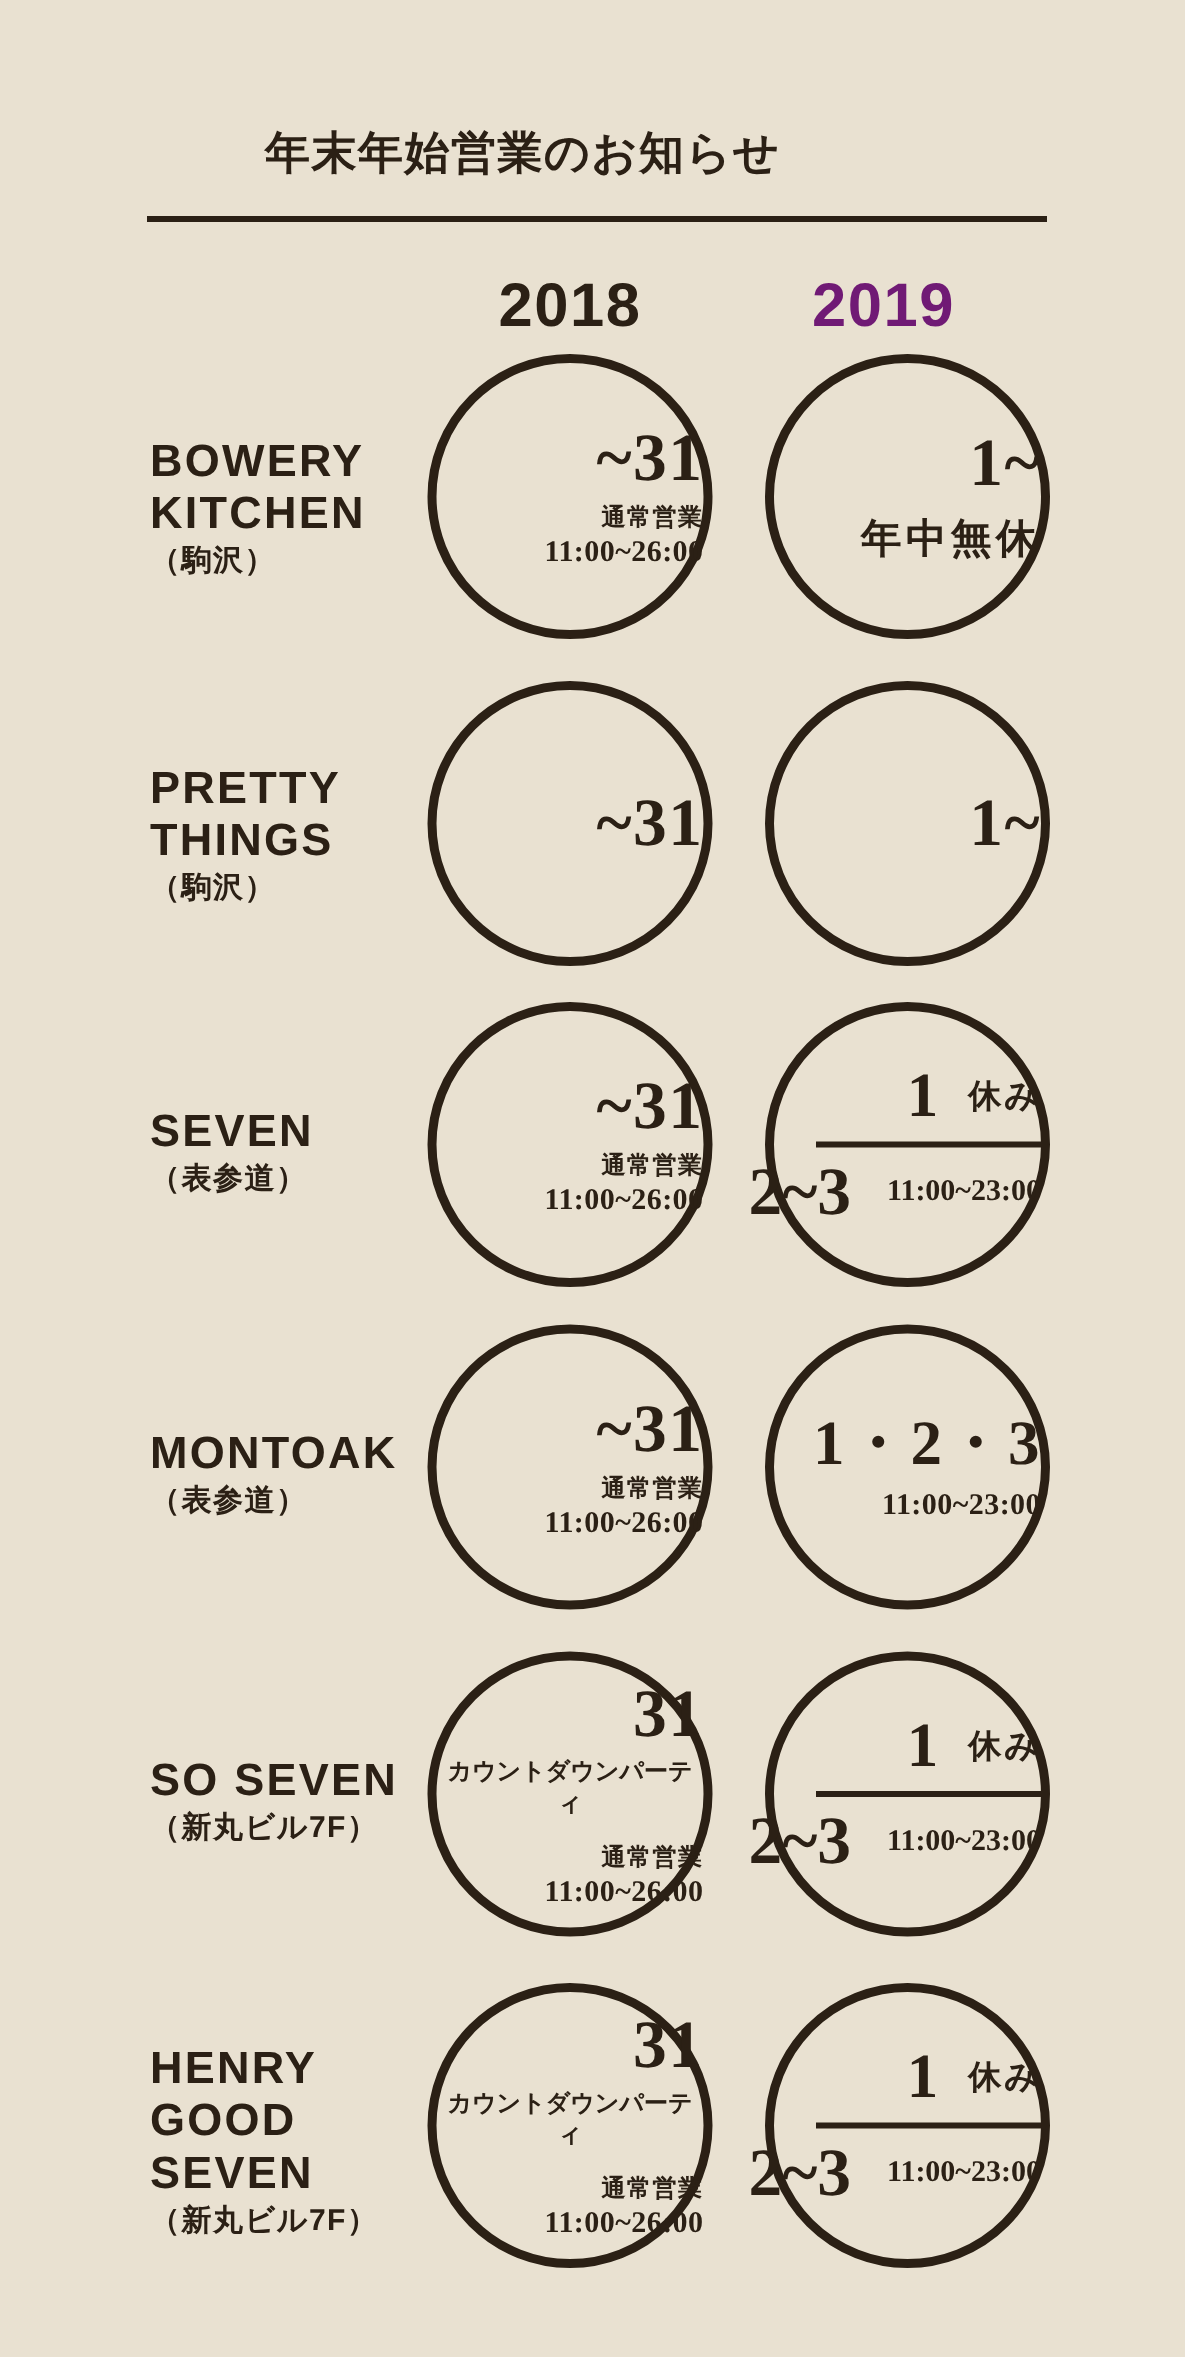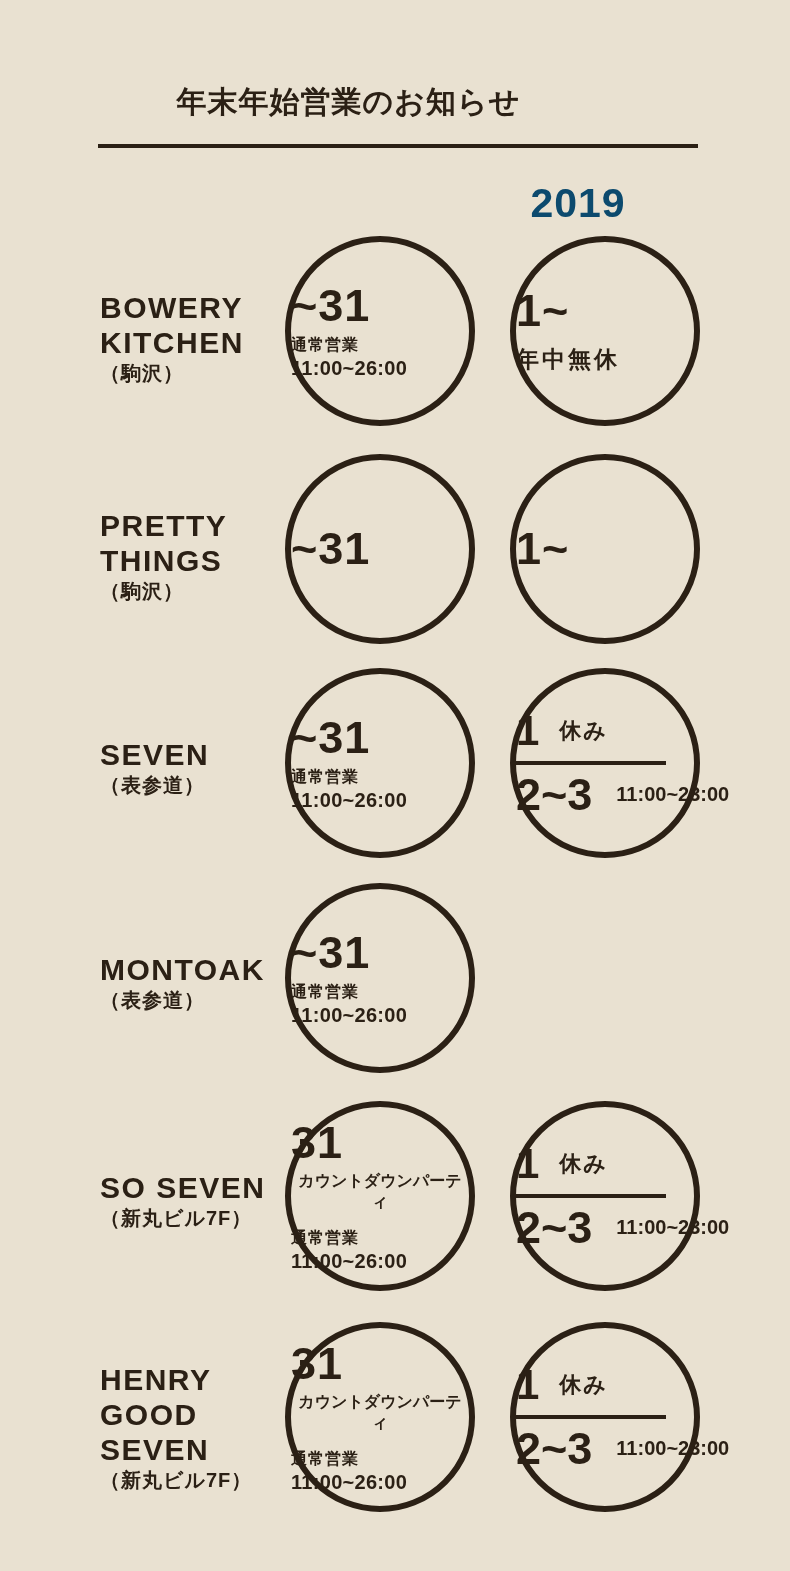--- a/index.html
+++ b/index.html
@@ -12,40 +12,41 @@
   .title {
     position:absolute; top:82px; left:0; width:697px;
     text-align:center; font-size:30px; font-weight:bold; letter-spacing:1px;
   }
   .rule { position:absolute; top:144px; left:98px; width:600px; height:4px; background:#2b2015; }
   .col-header {
     position:absolute; top:183px; width:190px; text-align:center;
     font-size:41px; font-weight:bold; letter-spacing:1px; line-height:1;
   }
   .col-2018 { left:285px; }
-  .col-2019 { left:483px; color:#0c4a6e; }
+  .col-2019 { left:494px; color:#701a75; }
   .row { position:absolute; left:0; width:790px; height:190px; }
   .label { position:absolute; left:100px; top:50%; transform:translateY(-42%); }
   .name {
     font-size:30px; line-height:35px; font-weight:bold;
     letter-spacing:1.5px; white-space:pre-line;
   }
   .loc { font-size:20px; font-weight:bold; letter-spacing:1px; }
   .circle {
     position:absolute; top:0; width:190px; height:190px;
     border:6px solid #2b2015; border-radius:50%;
-    display:flex; flex-direction:column; align-items:flex-start; justify-content:center;
+    display:flex; flex-direction:column; align-items:flex-end; justify-content:center;
     text-align:center;
+    font-family:Liberation Serif, serif;
   }
   .c2018 { left:285px; }
   .c2019 { left:510px; }
   .big  { font-size:45px; font-weight:bold; line-height:1.05; letter-spacing:1px; }
   .sub  { font-size:16px; font-weight:bold; margin-top:5px; letter-spacing:1px; }
   .time { font-size:20px; font-weight:bold; letter-spacing:0.3px; margin-top:1px; }
-  .note { font-size:23px; font-weight:bold; margin-top:9px; letter-spacing:3px; }
+  .note { font-size:27px; font-weight:bold; margin-top:9px; letter-spacing:3px; }
   .event { font-size:16px; font-weight:bold; margin-top:4px; }
   .gaptop { margin-top:15px; }
   .mt6 { margin-top:6px; }
   .split-top { display:flex; align-items:center; gap:20px; }
   .split-top .sn { font-size:42px; font-weight:bold; line-height:1; }
   .split-top .sk { font-size:22px; font-weight:bold; letter-spacing:2px; }
   .divider { width:150px; height:4px; background:#2b2015; margin:9px 0 7px; }
   .split-bottom { display:flex; align-items:center; gap:24px; }
   .split-bottom .sn2 { font-size:45px; font-weight:bold; line-height:1; }
   .times {
@@ -54,20 +55,21 @@
   }
 </style>
 </head>
 <body>
 
 <div class="page">
 
   <h1 class="title">年末年始営業のお知らせ</h1>
   <div class="rule"></div>
 
+  <div class="col-header col-2018">2018</div>
   <div class="col-header col-2019">2019</div>
 
   <section class="row" style="top:236px">
     <div class="label">
       <div class="name">BOWERY
 KITCHEN</div>
       <div class="loc">（駒沢）</div>
     </div>
     <div class="circle c2018">
       <div class="big">~31</div>
@@ -123,20 +125,24 @@
   <section class="row" style="top:883px">
     <div class="label">
       <div class="name">MONTOAK</div>
       <div class="loc">（表参道）</div>
     </div>
     <div class="circle c2018">
       <div class="big">~31</div>
       <div class="sub">通常営業</div>
       <div class="time">11:00~26:00</div>
     </div>
+    <div class="circle c2019">
+      <div class="big" style="font-size:42px">1・2・3</div>
+      <div class="time mt6">11:00~23:00</div>
+    </div>
   </section>
 
   <section class="row" style="top:1101px">
     <div class="label">
       <div class="name">SO SEVEN</div>
       <div class="loc">（新丸ビル7F）</div>
     </div>
     <div class="circle c2018">
       <div class="big">31</div>
       <div class="event">カウントダウンパーティ</div>

